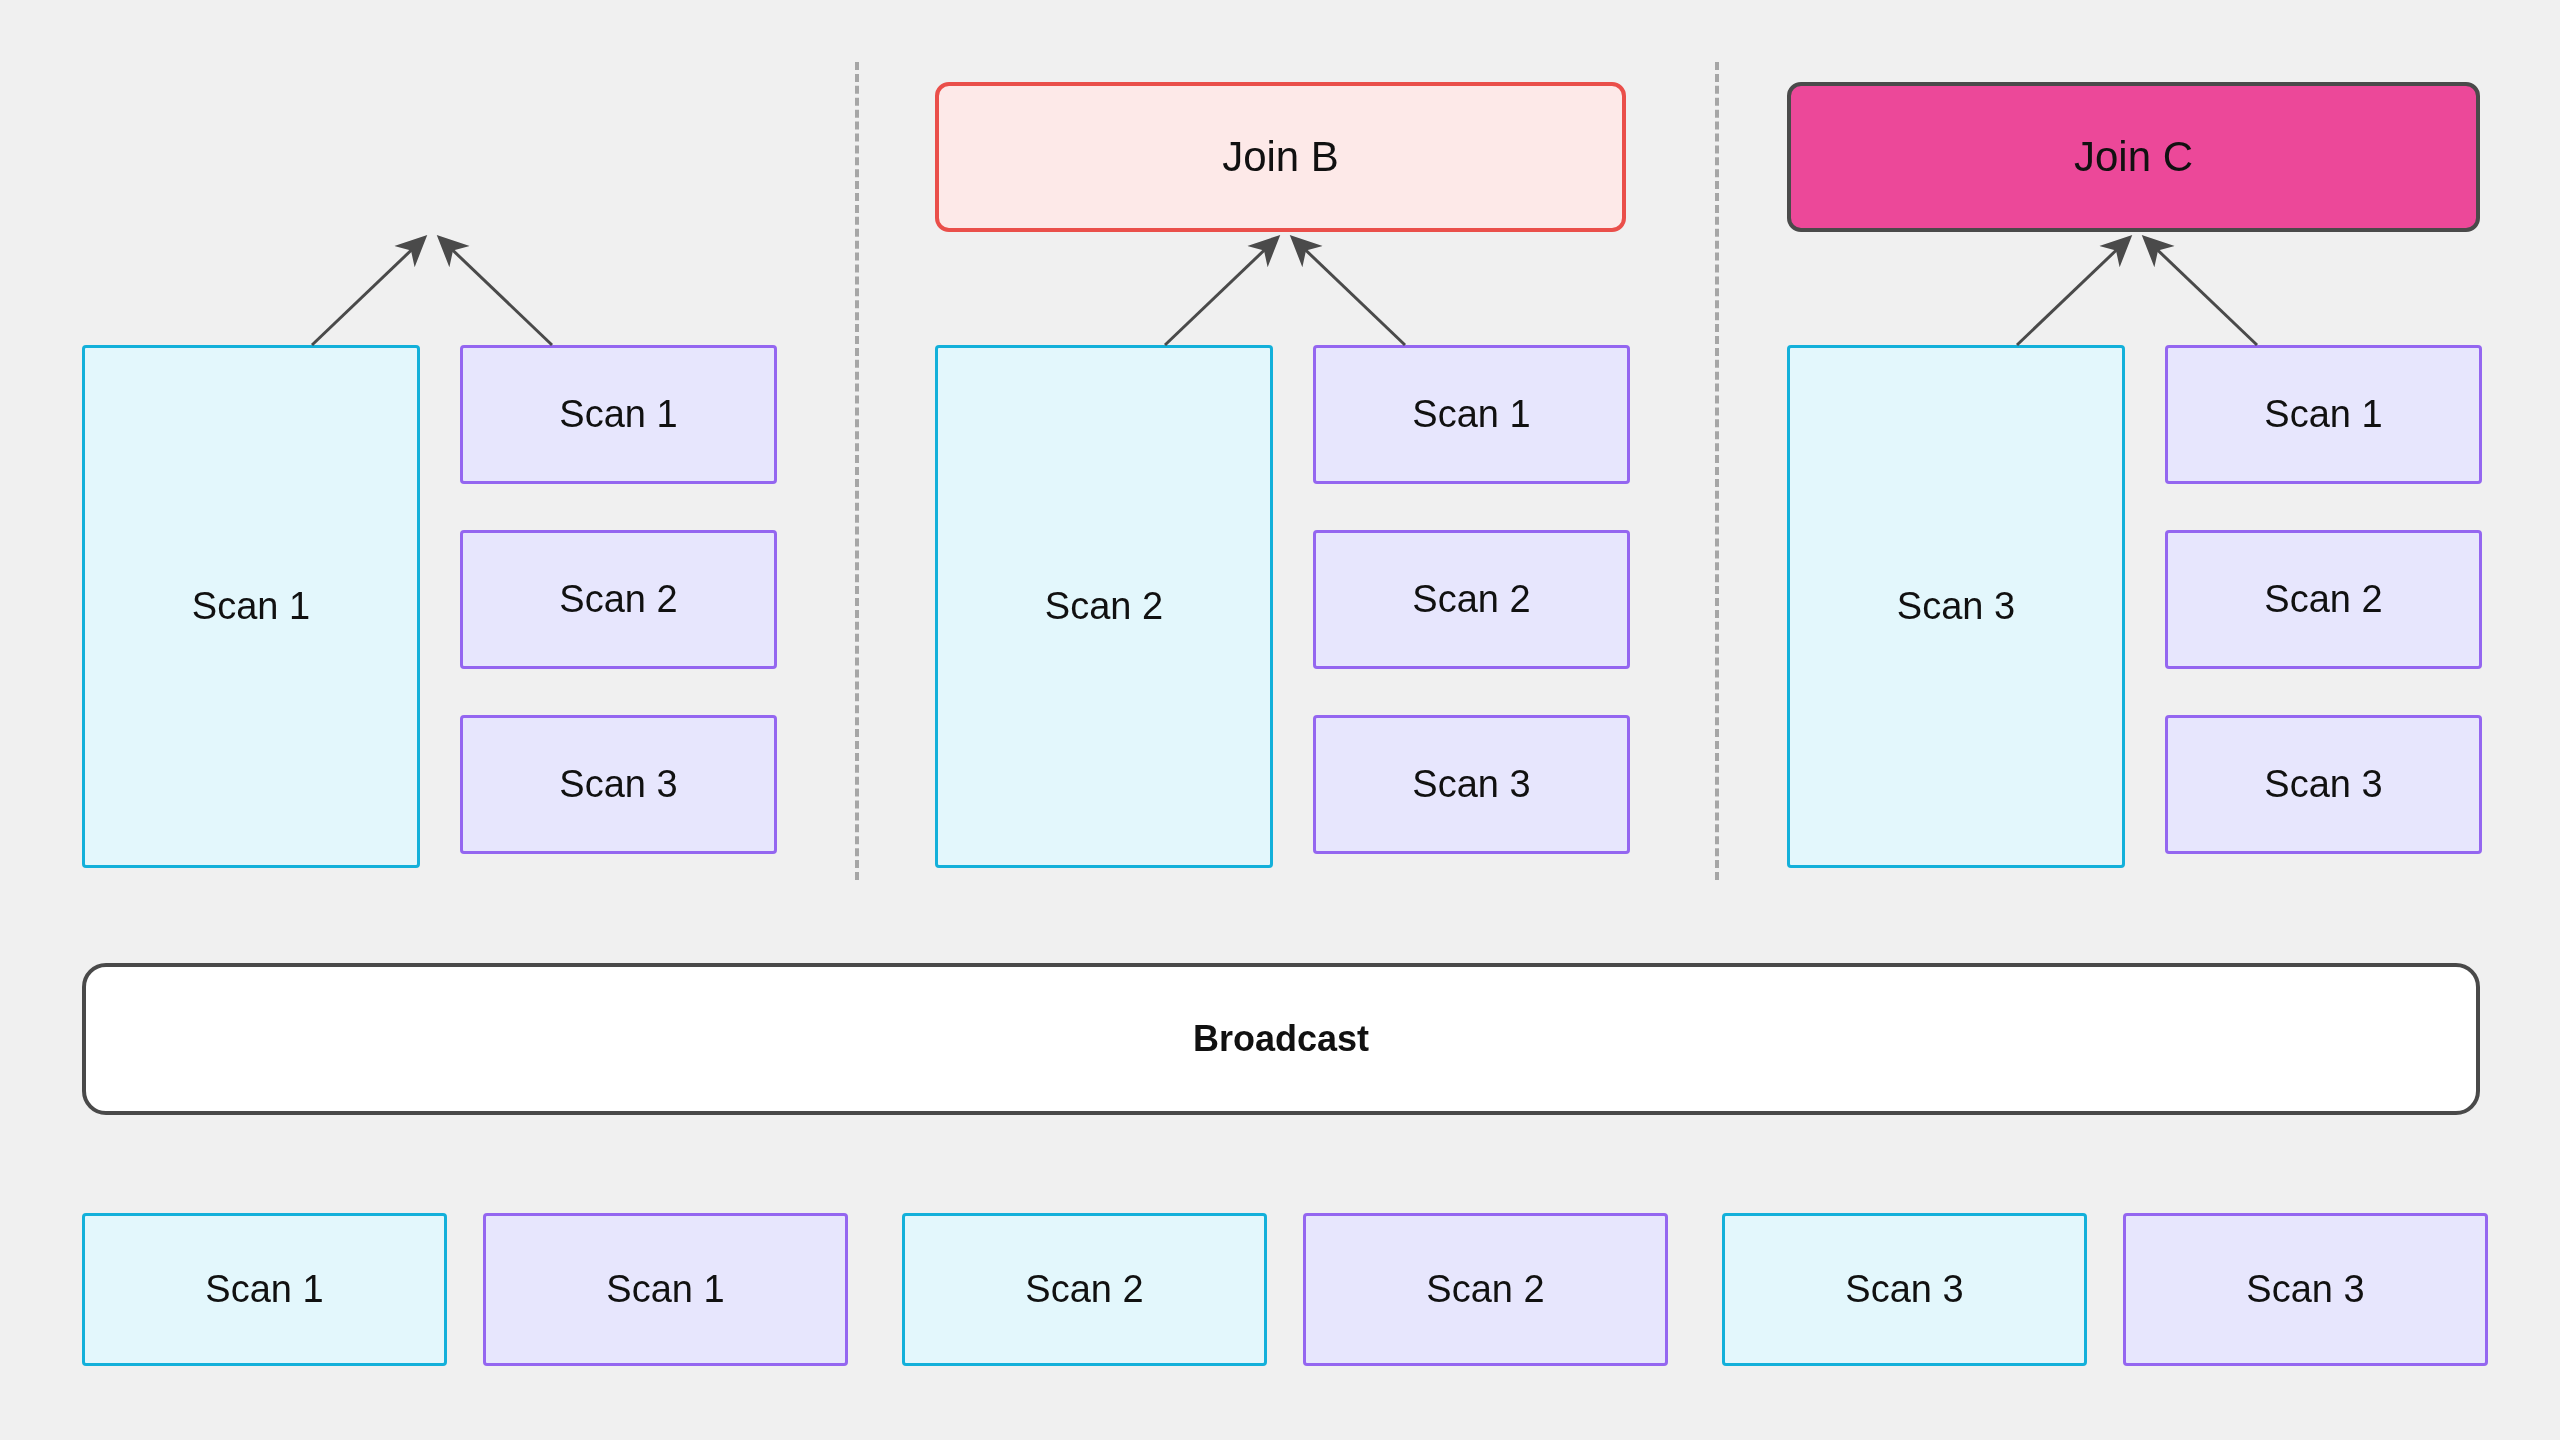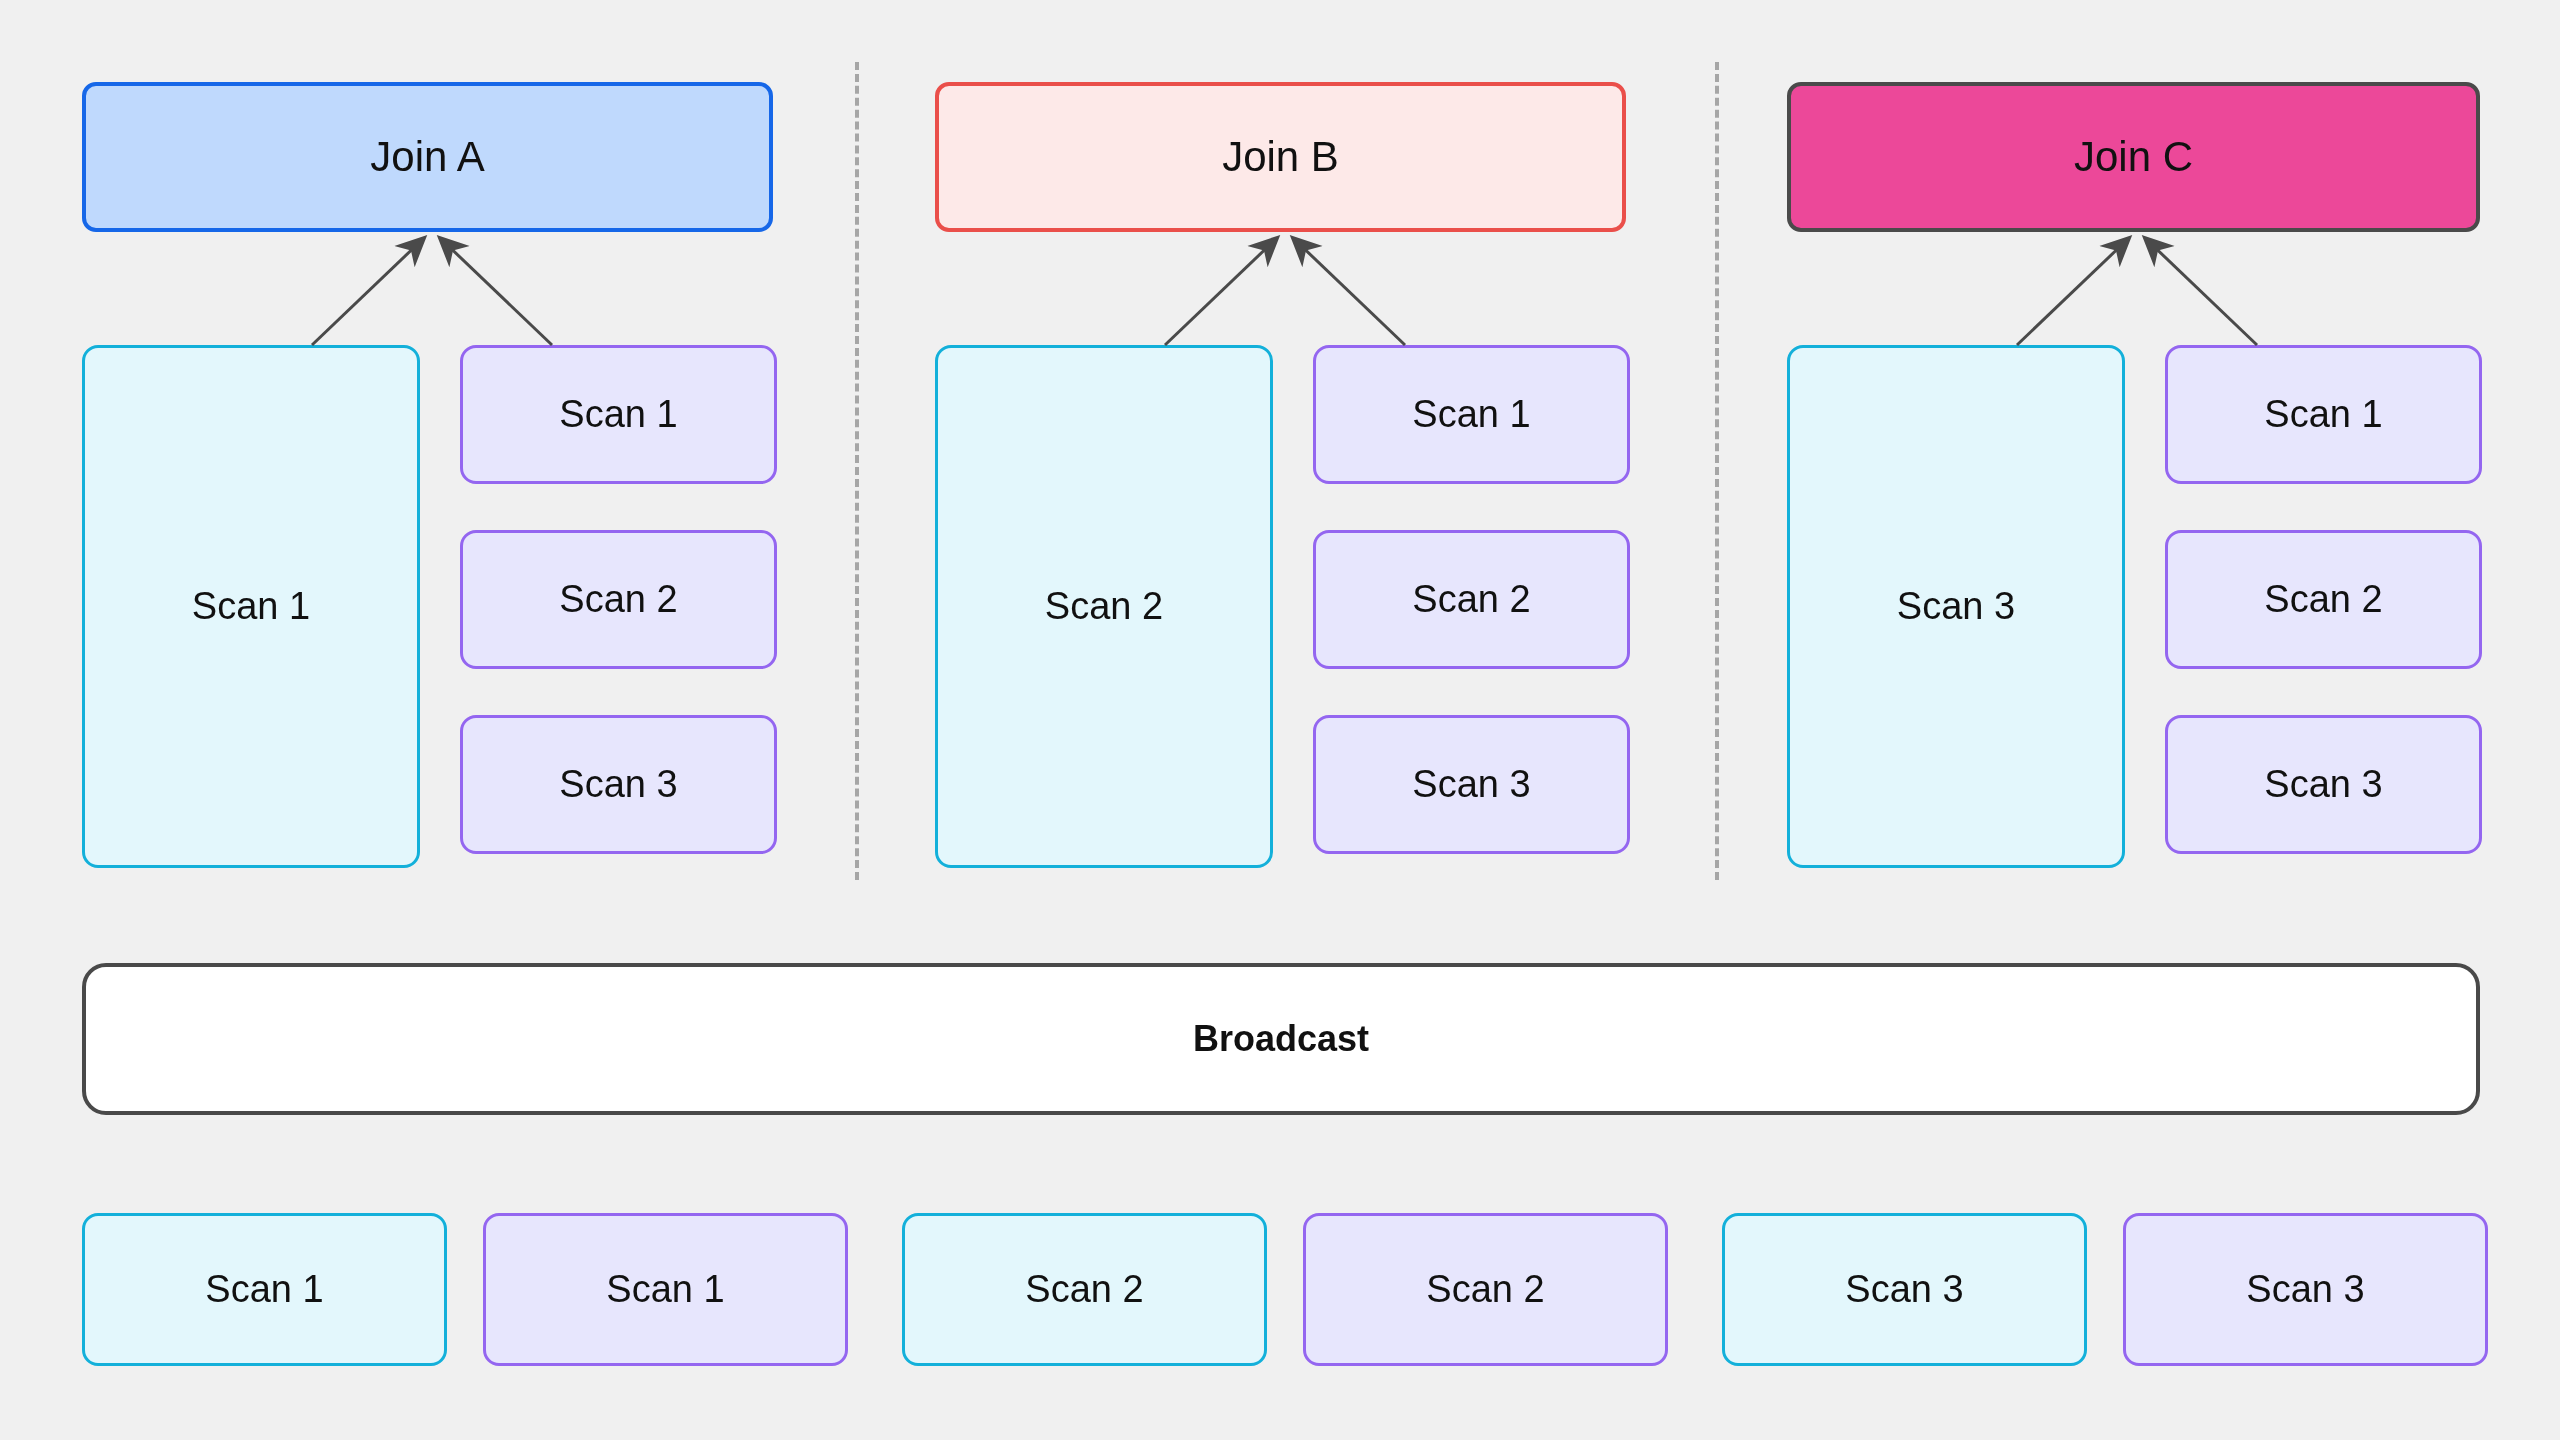--- a/index.html
+++ b/index.html
@@ -41,21 +41,21 @@
   }
   .join-a { background: #bfd9fd; border-color: #1667e8; }
   .join-b { background: #fde9e8; border-color: #ea4f4a; }
   .join-c { background: #ec4899; border-color: #4a4a4a; }
 
   
   .scan {
     border-width: 3px;
     border-style: solid;
     font-size: 38px;
-    border-radius: 16px;
+    border-radius: 4px;
   }
   .scan-cyan { background: #e3f7fc; border-color: #13b0da; }
   .scan-purple { background: #e7e6fd; border-color: #9466f0; }
 
   
   .broadcast {
     border: 4px solid #494949;
     background: #ffffff;
     font-size: 36px;
     font-weight: 700;
@@ -77,23 +77,20 @@
     width: 2560px;
     height: 1440px;
     pointer-events: none;
   }
 </style>
 </head>
 <body>
 
 <div id="canvas">
 
-  <div class="node join join-a" style="left:82px; top:82px; width:691px; height:150px;">
-    <span>Join A</span>
-  </div>
 
   <div class="node scan scan-cyan" style="left:82px; top:345px; width:338px; height:523px;">
     <span>Scan 1</span>
   </div>
 
   <div class="node scan scan-purple" style="left:460px; top:345px; width:317px; height:139px;">
     <span>Scan 1</span>
   </div>
   <div class="node scan scan-purple" style="left:460px; top:530px; width:317px; height:139px;">
     <span>Scan 2</span>

